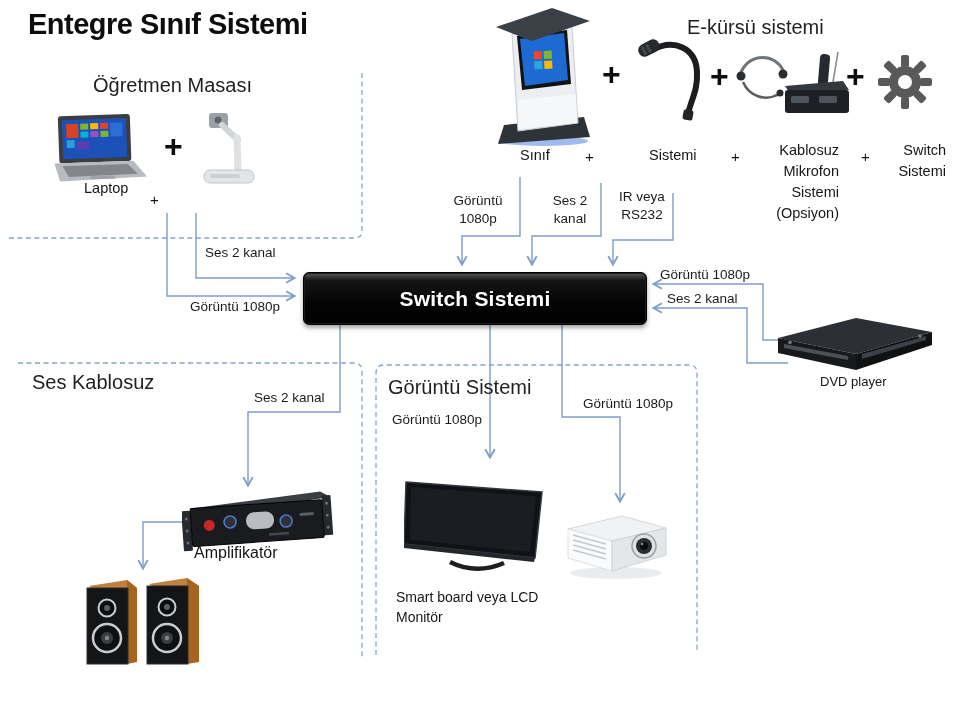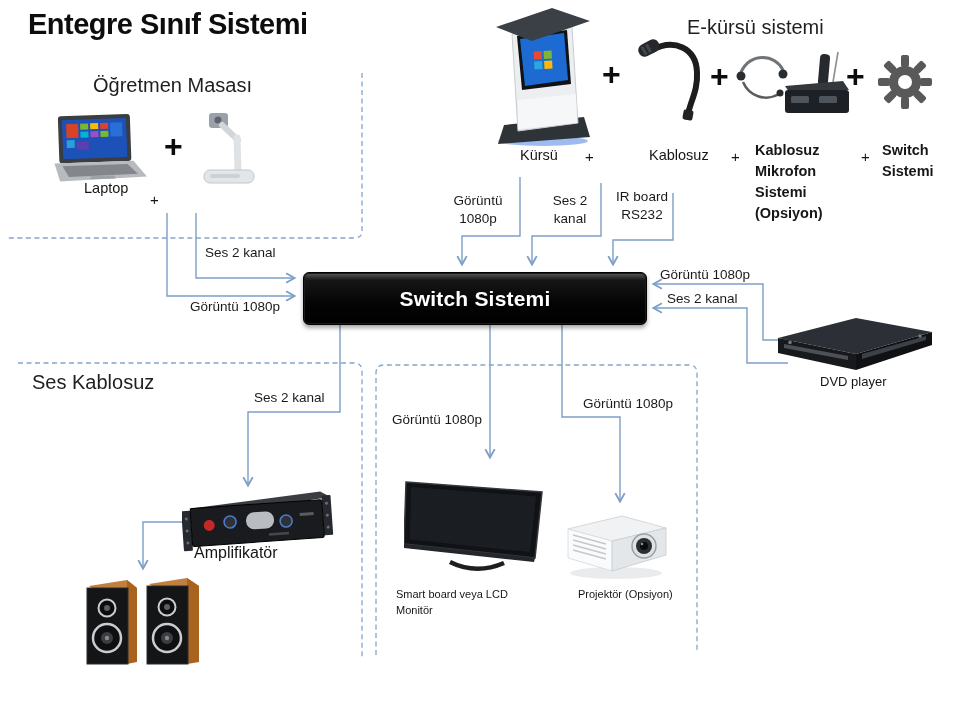--- a/index.html
+++ b/index.html
@@ -11,26 +11,26 @@
   #canvas{
     position:relative;width:954px;height:711px;background:#ffffff;
     font-family:"Liberation Sans","DejaVu Sans",sans-serif;color:var(--ink);
     overflow:hidden;
     padding-left:31px;
   }
   .abs{position:absolute;}
   .title{font-size:29px;font-weight:700;color:#0d0d0d;letter-spacing:-0.5px;}
   .heading{font-size:20px;font-weight:400;color:#1f1f1f;}
   .dev-label{font-size:14.5px;color:#161616;white-space:nowrap;}
-  .dev-label-wrap{font-size:11px;color:#161616;line-height:1.45;}
+  .dev-label-wrap{font-size:14px;color:#161616;line-height:1.45;}
   .link-label{font-size:13.5px;color:#1a1a1a;white-space:nowrap;}
   .link-label-wrap{font-size:13.5px;color:#1a1a1a;text-align:center;line-height:1.3;}
   .plus-big{font-size:32px;font-weight:700;color:#0d0d0d;line-height:1;}
   .plus-small{font-size:15px;font-weight:400;color:#161616;line-height:1;}
-  .center{text-align:left;font-weight:bold;}
+  .center{text-align:right;}
   #switch-box{
     left:303px;top:272px;width:342px;height:51px;
     background:linear-gradient(180deg,#5a5a5a 0%,#161616 14%,#040404 60%,#000 100%);
     border:1px solid #000;border-radius:6px;
     box-shadow:0 3px 4px rgba(0,0,0,0.35), inset 0 0 0 1px #1c1c1c;
     display:flex;align-items:center;justify-content:center;
   }
   #switch-box .label{color:#fff;font-size:21px;font-weight:600;letter-spacing:0.2px;}
   svg{display:block;}
 </style>
@@ -60,20 +60,21 @@
     <path d="M340,324 V412 H248 V485" fill="none" stroke="#7d9ec7" stroke-width="1.4" marker-end="url(#arr)"></path>
     <path d="M188,522 H143 V568" fill="none" stroke="#7d9ec7" stroke-width="1.4" marker-end="url(#arr)"></path>
     <path d="M490,324 V457" fill="none" stroke="#7d9ec7" stroke-width="1.4" marker-end="url(#arr)"></path>
     <path d="M562,324 V417 H620 V501" fill="none" stroke="#7d9ec7" stroke-width="1.4" marker-end="url(#arr)"></path>
   </svg>
 
   <div class="abs title" style="left:28px;top:8px">Entegre Sınıf Sistemi</div>
   <div class="abs heading" style="left:93px;top:74px">Öğretmen Masası</div>
   <div class="abs heading" style="left:687px;top:16px">E-kürsü sistemi</div>
   <div class="abs heading" style="left:32px;top:371px">Ses Kablosuz</div>
+  <div class="abs heading" style="left:388px;top:376px">Görüntü Sistemi</div>
 
   <div id="switch-box" class="abs">
     <span class="label">Switch Sistemi</span>
   </div>
 
   <div class="abs" style="left:53px;top:114px">
     <svg width="94" height="72" viewBox="0 0 94 72">
       <g transform="rotate(-2 47 36)">
         <rect x="6" y="1" width="72" height="47" rx="3" fill="#3a3d42"></rect>
         <rect x="10" y="5" width="64" height="39" fill="#1c52b8"></rect>
@@ -120,36 +121,36 @@
       <g transform="rotate(-3 50 55)">
         <rect x="40" y="47" width="8" height="8" fill="#e8492f"></rect>
         <rect x="50" y="47" width="8" height="8" fill="#7cb82f"></rect>
         <rect x="40" y="57" width="8" height="8" fill="#29a8e0"></rect>
         <rect x="50" y="57" width="8" height="8" fill="#ffb900"></rect>
       </g>
       <polygon points="2,23 58,4 96,17 38,37" fill="#3b4046"></polygon>
       <polygon points="24,96 82,90 83,119 24,125" fill="#f6f7f8"></polygon>
     </svg>
   </div>
-  <div class="abs dev-label" style="left:520px;top:147px">Kürsü</div>
+  <div class="abs dev-label" style="left:520px;top:147px">Sınıf</div>
   <div class="abs plus-small" style="left:585px;top:149px">+</div>
   <div class="abs plus-big" style="left:602px;top:58px">+</div>
 
   <div class="abs" style="left:636px;top:36px">
     <svg width="82" height="86" viewBox="0 0 82 86">
       <path d="M16,14 C38,2 60,12 61,36 C62,54 55,64 52,78" fill="none" stroke="#1b1d1f" stroke-width="6" stroke-linecap="round"></path>
       <g transform="rotate(-28 14 12)">
         <rect x="2" y="5" width="22" height="13" rx="6" fill="#26282b"></rect>
         <rect x="6" y="7" width="3" height="9" fill="#44474b"></rect>
         <rect x="11" y="7" width="3" height="9" fill="#44474b"></rect>
       </g>
       <rect x="47" y="74" width="10" height="10" rx="2" fill="#222428" transform="rotate(10 52 79)"></rect>
     </svg>
   </div>
-  <div class="abs dev-label" style="left:649px;top:147px">Kablosuz</div>
+  <div class="abs dev-label" style="left:649px;top:147px">Sistemi</div>
   <div class="abs plus-small" style="left:731px;top:149px">+</div>
   <div class="abs plus-big" style="left:710px;top:60px">+</div>
 
   <div class="abs" style="left:733px;top:46px">
     <svg width="120" height="80" viewBox="0 0 120 80">
       <line x1="100" y1="36" x2="105" y2="6" stroke="#8a8f94" stroke-width="1.6"></line>
       <rect x="86" y="8" width="10" height="32" rx="4" fill="#26292d" transform="rotate(5 91 24)"></rect>
       <polygon points="52,40 110,35 116,44 58,49" fill="#34383d"></polygon>
       <rect x="52" y="44" width="64" height="23" rx="3" fill="#1d2024"></rect>
       <rect x="58" y="50" width="18" height="7" rx="1.5" fill="#4d545c"></rect>
@@ -180,21 +181,21 @@
       </g>
       <circle cx="27" cy="27" r="7" fill="#ffffff"></circle>
     </svg>
   </div>
   <div class="abs dev-label-wrap center" style="left:882px;top:140px;width:64px;font-size:14.5px">Switch Sistemi</div>
 
   <div class="abs link-label" style="left:205px;top:245px">Ses 2 kanal</div>
   <div class="abs link-label" style="left:190px;top:299px">Görüntü 1080p</div>
   <div class="abs link-label-wrap" style="left:443px;top:192px;width:70px">Görüntü 1080p</div>
   <div class="abs link-label-wrap" style="left:541px;top:192px;width:58px">Ses 2 kanal</div>
-  <div class="abs link-label-wrap" style="left:611px;top:188px;width:62px">IR board RS232</div>
+  <div class="abs link-label-wrap" style="left:611px;top:188px;width:62px">IR veya RS232</div>
   <div class="abs link-label" style="left:660px;top:267px">Görüntü 1080p</div>
   <div class="abs link-label" style="left:667px;top:291px">Ses 2 kanal</div>
   <div class="abs link-label" style="left:254px;top:390px">Ses 2 kanal</div>
   <div class="abs link-label" style="left:392px;top:412px">Görüntü 1080p</div>
   <div class="abs link-label" style="left:583px;top:396px">Görüntü 1080p</div>
 
   <div class="abs" style="left:772px;top:298px">
     <svg width="164" height="78" viewBox="0 0 164 78">
       <polygon points="6,40 84,20 160,34 84,56" fill="#2c3036"></polygon>
       <polygon points="6,40 84,56 84,72 6,55" fill="#17191d"></polygon>
@@ -277,15 +278,14 @@
         <line x1="11" y1="37" x2="44" y2="46"></line>
         <line x1="11" y1="42" x2="44" y2="51"></line>
         <line x1="11" y1="47" x2="44" y2="56"></line>
       </g>
       <circle cx="82" cy="43" r="12" fill="#dfe2e4" stroke="#9aa0a5" stroke-width="1.5"></circle>
       <circle cx="82" cy="43" r="8" fill="#2a2d31"></circle>
       <circle cx="82" cy="43" r="4" fill="#0a0b0c"></circle>
       <circle cx="80" cy="41" r="1.3" fill="#8b9096"></circle>
     </svg>
   </div>
-  <div class="abs dev-label-wrap" style="left:578px;top:587px;width:96px">Projektör (Opsiyon)</div>
 
 </div>
 
 </body></html>

